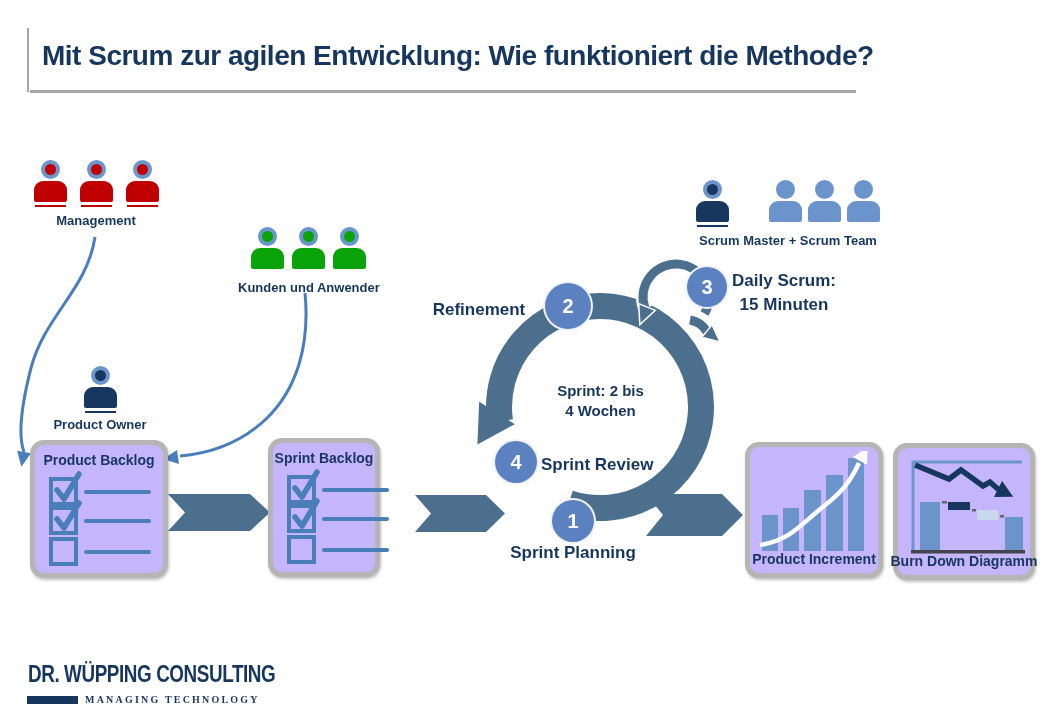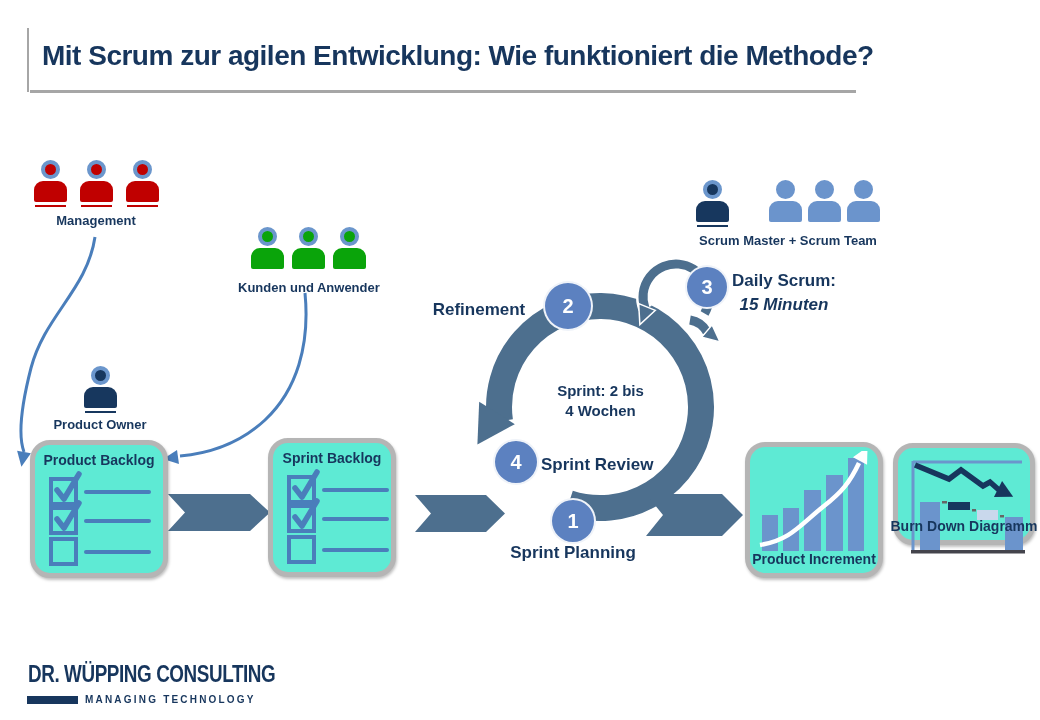--- a/index.html
+++ b/index.html
@@ -35,22 +35,22 @@
   .p-red .head{background:var(--red,#c00000);} .p-red .torso{background:var(--red,#c00000);}
   .p-red .base{display:block;background:var(--red,#c00000);}
   .p-green .head{background:var(--green,#0aa40a);} .p-green .torso{background:var(--green,#0aa40a);}
   .p-navy .head{background:var(--fignavy,#17375e);} .p-navy .torso{background:var(--fignavy,#17375e);}
   .p-navy .base{display:block;background:var(--fignavy,#17375e);}
   .p-blue .head{background:var(--teamblue,#6b94cc);border-color:var(--teamblue,#6b94cc);}
   .p-blue .torso{background:var(--teamblue,#6b94cc);}
   .actor-label{font-weight:bold;font-size:13px;color:var(--navy,#17365d);margin-top:6px;white-space:nowrap;}
 
   
-  .artifact{z-index:2;background:#5eead4;border:5px solid var(--boxborder,#b5b5b5);
-            border-radius:20px;box-shadow:1px 2px 3px rgba(0,0,0,0.25);box-sizing:border-box;}
+  .artifact{z-index:2;background:#c4b5fd;border:5px solid var(--boxborder,#b5b5b5);
+            border-radius:14px;box-shadow:1px 2px 3px rgba(0,0,0,0.25);box-sizing:border-box;}
   .box-title{font-weight:bold;font-size:14px;color:var(--navy,#17365d);text-align:center;
              margin-top:7px;white-space:nowrap;}
   .box-title-bottom{position:absolute;bottom:6px;left:50%;transform:translateX(-50%);
              font-weight:bold;font-size:14px;color:var(--navy,#17365d);white-space:nowrap;}
   .checklist{display:block;margin:3px auto 0;}
   .checklist rect{fill:none;stroke:var(--accent,#4a7ebb);stroke-width:4;}
   .checklist polyline{fill:none;stroke:var(--accent,#4a7ebb);stroke-width:5.5;
                       stroke-linecap:round;stroke-linejoin:round;}
   .checklist line{stroke:var(--accent,#4a7ebb);stroke-width:4;stroke-linecap:round;}
 
@@ -58,21 +58,21 @@
   .step-circle{z-index:4;border-radius:50%;background:var(--circle,#5c81c0);
                border:2px solid rgba(255,255,255,0.9);box-sizing:border-box;
                color:#fff;font-weight:bold;font-size:20px;text-align:center;}
   .step-label{z-index:4;font-weight:bold;font-size:17px;color:var(--navy,#17365d);white-space:nowrap;}
 
   
   #logo-line1{left:28px;top:661px;font-size:23px;font-weight:bold;color:var(--navy,#17365d);
               transform:scaleX(0.82);transform-origin:left top;letter-spacing:-0.5px;white-space:nowrap;}
   #logo-bar{left:27px;top:696px;width:51px;height:8px;background:var(--navy,#17365d);}
   #logo-line2{left:85px;top:694px;font-size:10px;font-weight:bold;color:var(--navy,#17365d);
-              letter-spacing:2.2px;white-space:nowrap;}
+              letter-spacing:2.2px;white-space:nowrap;font-family:Liberation Serif, serif;}
 </style>
 </head>
 <body>
 
 <div id="canvas">
 
   <div class="abs" id="title-rule-left"></div>
   <div class="abs" id="page-title">Mit Scrum zur agilen Entwicklung: Wie funktioniert die Methode?</div>
   <div class="abs" id="title-underline"></div>
 
@@ -187,21 +187,21 @@
         <polyline points="22,19 29,28 44,3"></polyline>
         <line x1="51" y1="21" x2="114" y2="21"></line>
       <rect x="16" y="37" width="25" height="25"></rect>
         <polyline points="22,48 29,57 44,32"></polyline>
         <line x1="51" y1="50" x2="114" y2="50"></line>
       <rect x="16" y="68" width="25" height="25"></rect>
         <line x1="51" y1="81" x2="114" y2="81"></line>
     </svg>
   </div>
 
-  <div class="abs artifact" style="left:268px;top:438px;width:128px;height:139px;">
+  <div class="abs artifact" style="left:268px;top:438px;width:112px;height:139px;">
     <div class="box-title">Sprint Backlog</div>
     <svg class="checklist" width="128" height="100" viewBox="0 0 128 100">
       <rect x="16" y="8" width="25" height="25"></rect>
         <polyline points="22,19 29,28 44,3"></polyline>
         <line x1="51" y1="21" x2="114" y2="21"></line>
       <rect x="16" y="37" width="25" height="25"></rect>
         <polyline points="22,48 29,57 44,32"></polyline>
         <line x1="51" y1="50" x2="114" y2="50"></line>
       <rect x="16" y="68" width="25" height="25"></rect>
         <line x1="51" y1="81" x2="114" y2="81"></line>
@@ -216,21 +216,21 @@
         <rect x="54" y="39" width="17" height="61"></rect>
         <rect x="76" y="24" width="17" height="76"></rect>
         <rect x="98" y="7" width="16" height="93"></rect>
       </g>
       <path d="M 10 94 C 41 89 51 73 74 55 C 92 41 100 31 109 12" fill="none" stroke="#fff" stroke-width="4.5"></path>
       <polygon points="0,-8 0,8 16,0" transform="translate(110,10) rotate(-62)" fill="#fff"></polygon>
     </svg>
     <div class="box-title-bottom">Product Increment</div>
   </div>
 
-  <div class="abs artifact" style="left:893px;top:443px;width:142px;height:102px;">
+  <div class="abs artifact" style="left:893px;top:443px;width:142px;height:137px;">
     <svg class="abs" style="left:0;top:0;" width="132" height="110" viewBox="0 0 132 110">
       <line x1="15" y1="14" x2="124" y2="14" stroke="var(--headring,#6b96cc)" stroke-width="3"></line>
       <line x1="15" y1="13" x2="15" y2="102" stroke="var(--headring,#6b96cc)" stroke-width="3"></line>
       <rect x="22" y="54" width="20" height="48" fill="var(--teamblue,#6b94cc)"></rect>
       <rect x="44" y="53" width="5" height="2.5" fill="#666"></rect>
       <rect x="50" y="54" width="22" height="8" fill="var(--fignavy,#17375e)"></rect>
       <rect x="74" y="61" width="4" height="2.5" fill="#666"></rect>
       <rect x="79" y="62" width="21" height="10" fill="var(--lightbar,#c9d8ec)"></rect>
       <rect x="102" y="67" width="4" height="2.5" fill="#666"></rect>
       <rect x="107" y="69" width="18" height="33" fill="var(--teamblue,#6b94cc)"></rect>
@@ -243,21 +243,21 @@
 
   <div class="abs step-circle" style="left:550px;top:498px;width:46px;height:46px;line-height:42px;">1</div>
   <div class="abs step-circle" style="left:543px;top:281px;width:50px;height:50px;line-height:46px;">2</div>
   <div class="abs step-circle" style="left:685px;top:265px;width:44px;height:44px;line-height:40px;">3</div>
   <div class="abs step-circle" style="left:493px;top:439px;width:46px;height:46px;line-height:42px;">4</div>
 
   <div class="abs step-label" style="left:495px;top:543px;width:156px;text-align:center;">Sprint Planning</div>
   <div class="abs step-label" style="left:430px;top:300px;width:98px;text-align:center;">Refinement</div>
   <div class="abs step-label" style="left:723px;top:271px;width:122px;text-align:center;">
     <div>Daily Scrum:</div>
-    <div style="margin-top:4px;font-style:italic;">15 Minuten</div>
+    <div style="margin-top:4px;">15 Minuten</div>
   </div>
   <div class="abs step-label" style="left:541px;top:455px;width:120px;">Sprint Review</div>
   <div class="abs step-label" style="left:528px;top:381px;width:145px;text-align:center;font-size:15px;line-height:20px;">
     <div>Sprint: 2 bis</div>
     <div>4 Wochen</div>
   </div>
 
   <div class="abs" id="logo-line1">DR. WÜPPING CONSULTING</div>
   <div class="abs" id="logo-bar"></div>
   <div class="abs" id="logo-line2">MANAGING TECHNOLOGY</div>

